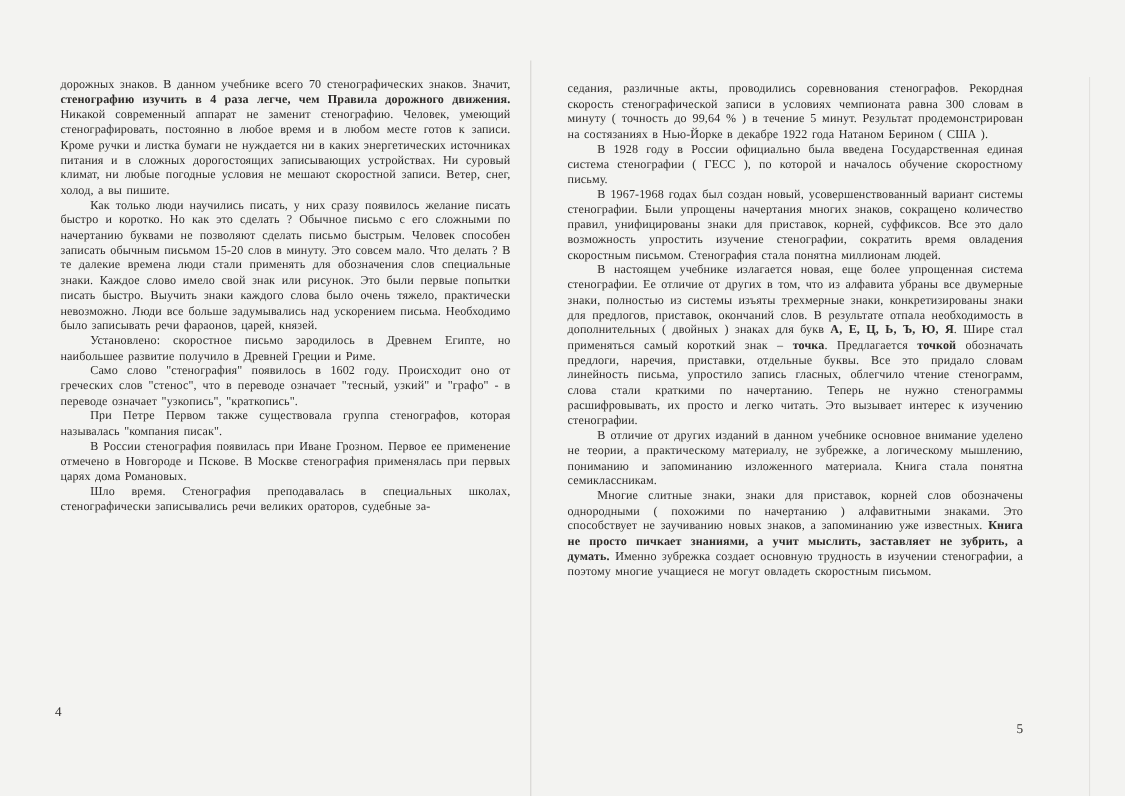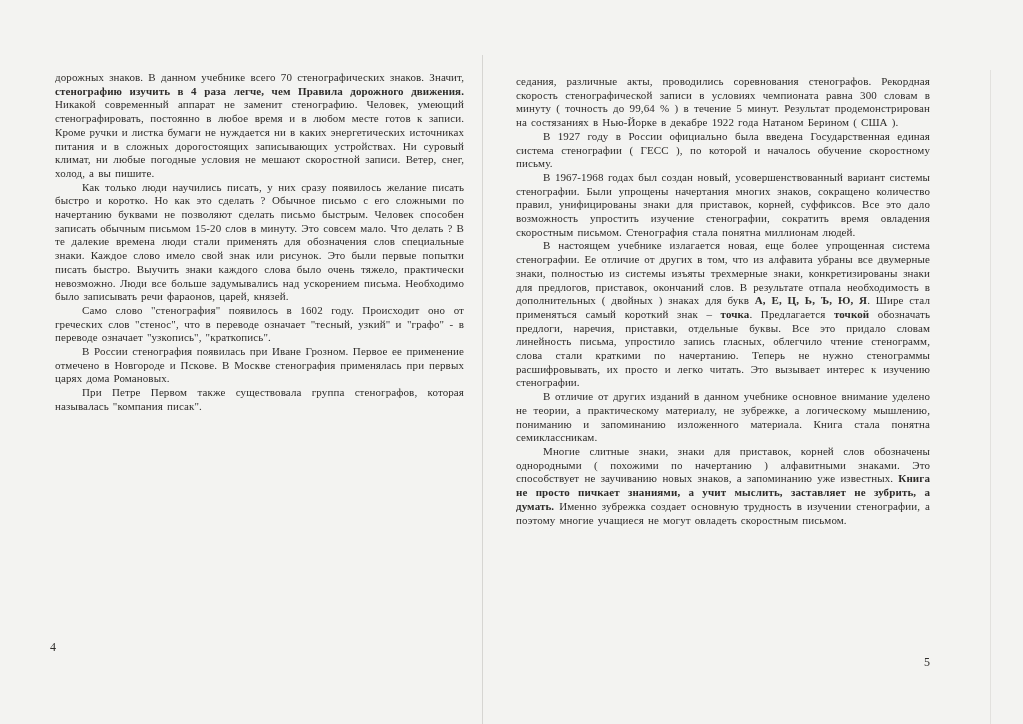--- a/index.html
+++ b/index.html
@@ -55,28 +55,30 @@
 </head>
 <body style="background: rgb(243, 243, 241); color: rgb(46, 44, 42);">
 
 <div class="scan">
   <div class="gutter-line" style="background: rgb(214, 213, 210);"></div>
   <div class="edge-line" style="background: rgb(226, 225, 222);"></div>
 
   <div class="text-block text-block-left">
       <p class="para"><span class="run">дорожных знаков. В данном учебнике всего 70 стенографических знаков. Значит, </span><span class="run bold">стенографию изучить в 4 раза легче, чем Правила дорожного движения.</span><span class="run"> Никакой современный аппарат не заменит стенографию. Человек, умеющий стенографировать, постоянно в любое время и в любом месте готов к записи. Кроме ручки и листка бумаги не нуждается ни в каких энергетических источниках питания и в сложных дорогостоящих записывающих устройствах. Ни суровый климат, ни любые погодные условия не мешают скоростной записи. Ветер, снег, холод, а вы пишите.</span></p>
       <p class="para indent"><span class="run">Как только люди научились писать, у них сразу появилось желание писать быстро и коротко. Но как это сделать ? Обычное письмо с его сложными по начертанию буквами не позволяют сделать письмо быстрым. Человек способен записать обычным письмом 15-20 слов в минуту. Это совсем мало. Что делать ? В те далекие времена люди стали применять для обозначения слов специальные знаки. Каждое слово имело свой знак или рисунок. Это были первые попытки писать быстро. Выучить знаки каждого слова было очень тяжело, практически невозможно. Люди все больше задумывались над ускорением письма. Необходимо было записывать речи фараонов, царей, князей.</span></p>
+      <p class="para indent"><span class="run">Установлено: скоростное письмо зародилось в Древнем Египте, но наибольшее развитие получило в Древней Греции и Риме.</span></p>
       <p class="para indent"><span class="run">Само слово "стенография" появилось в 1602 году. Происходит оно от греческих слов "стенос", что в переводе означает "тесный, узкий" и "графо" - в переводе означает "узкопись", "краткопись".</span></p>
+      <p class="para indent"><span class="run">При Петре Первом также существовала группа стенографов, которая называлась "компания писак".</span></p>
       <p class="para indent"><span class="run">В России стенография появилась при Иване Грозном. Первое ее применение отмечено в Новгороде и Пскове. В Москве стенография применялась при первых царях дома Романовых.</span></p>
-      <p class="para indent"><span class="run">При Петре Первом также существовала группа стенографов, которая называлась "компания писак".</span></p>
+      <p class="para indent"><span class="run">Шло время. Стенография преподавалась в специальных школах, стенографически записывались речи великих ораторов, судебные за-</span></p>
     </div>
   <div class="page-number page-number-left">4</div>
 
   <div class="text-block text-block-right">
       <p class="para"><span class="run">седания, различные акты, проводились соревнования стенографов. Рекордная скорость стенографической записи в условиях чемпионата равна 300 словам в минуту ( точность до 99,64 % ) в течение 5 минут. Результат продемонстрирован на состязаниях в Нью-Йорке в декабре 1922 года Натаном Берином ( США ).</span></p>
-      <p class="para indent"><span class="run">В 1927 году в России официально была введена Государственная единая система стенографии ( ГЕСС ), по которой и началось обучение скоростному письму.</span></p>
+      <p class="para indent"><span class="run">В 1928 году в России официально была введена Государственная единая система стенографии ( ГЕСС ), по которой и началось обучение скоростному письму.</span></p>
       <p class="para indent"><span class="run">В 1967-1968 годах был создан новый, усовершенствованный вариант системы стенографии. Были упрощены начертания многих знаков, сокращено количество правил, унифицированы знаки для приставок, корней, суффиксов. Все это дало возможность упростить изучение стенографии, сократить время овладения скоростным письмом. Стенография стала понятна миллионам людей.</span></p>
       <p class="para indent"><span class="run">В настоящем учебнике излагается новая, еще более упрощенная система стенографии. Ее отличие от других в том, что из алфавита убраны все двумерные знаки, полностью из системы изъяты трехмерные знаки, конкретизированы знаки для предлогов, приставок, окончаний слов. В результате отпала необходимость в дополнительных ( двойных ) знаках для букв </span><span class="run bold">А, Е, Ц, Ь, Ъ, Ю, Я</span><span class="run">. Шире стал применяться самый короткий знак – </span><span class="run bold">точка</span><span class="run">. Предлагается </span><span class="run bold">точкой</span><span class="run"> обозначать предлоги, наречия, приставки, отдельные буквы. Все это придало словам линейность письма, упростило запись гласных, облегчило чтение стенограмм, слова стали краткими по начертанию. Теперь не нужно стенограммы расшифровывать, их просто и легко читать. Это вызывает интерес к изучению стенографии.</span></p>
       <p class="para indent"><span class="run">В отличие от других изданий в данном учебнике основное внимание уделено не теории, а практическому материалу, не зубрежке, а логическому мышлению, пониманию и запоминанию изложенного материала. Книга стала понятна семиклассникам.</span></p>
       <p class="para indent"><span class="run">Многие слитные знаки, знаки для приставок, корней слов обозначены однородными ( похожими по начертанию ) алфавитными знаками. Это способствует не заучиванию новых знаков, а запоминанию уже известных. </span><span class="run bold">Книга не просто пичкает знаниями, а учит мыслить, заставляет не зубрить, а думать.</span><span class="run"> Именно зубрежка создает основную трудность в изучении стенографии, а поэтому многие учащиеся не могут овладеть скоростным письмом.</span></p>
     </div>
   <div class="page-number page-number-right">5</div>
 </div>
 
 </body></html>

